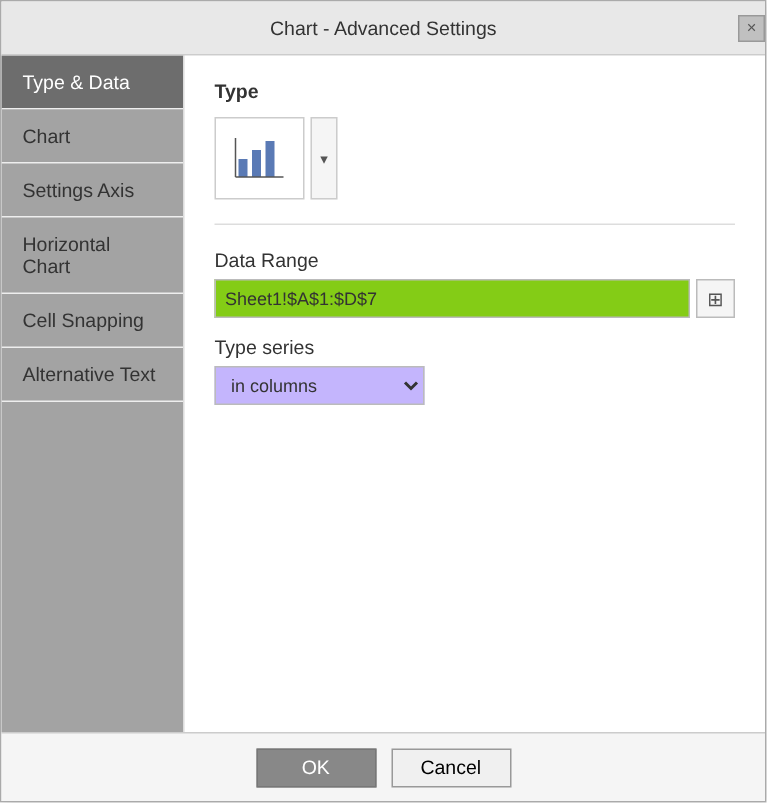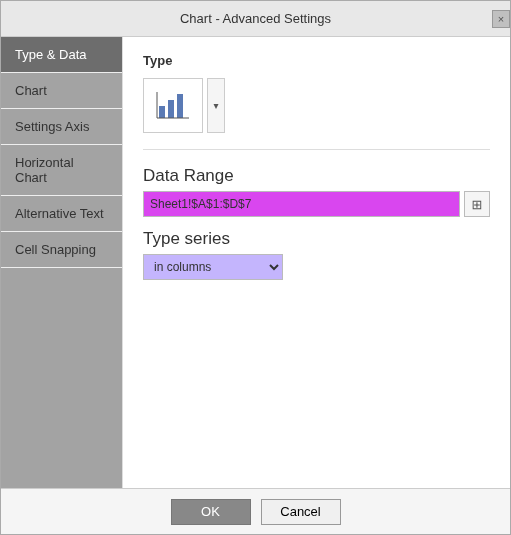--- a/index.html
+++ b/index.html
@@ -116,37 +116,37 @@
       align-items: center;
       justify-content: center;
       cursor: pointer;
       font-size: 10px;
       color: #555;
     }
     .data-range-section {
       margin-top: 8px;
     }
     .field-label {
-      font-size: 17px;
+      font-size: 13px;
       color: #333;
       margin-bottom: 5px;
     }
     .data-range-row {
       display: flex;
       align-items: center;
       gap: 4px;
       margin-bottom: 12px;
     }
     .data-range-input {
       flex: 1;
       height: 26px;
       border: 1px solid #bbb;
       padding: 2px 6px;
       font-size: 12px;
-      background: #d946ef;
+      background: #84cc16;
       color: #333;
       outline: none;
     }
     .range-picker-btn {
       width: 26px;
       height: 26px;
       border: 1px solid #bbb;
       background: #f5f5f5;
       display: flex;
       align-items: center;
@@ -204,22 +204,22 @@
     <div class="close-btn">×</div>
   </div>
 
   <div class="dialog-body">
 
     <div class="sidebar">
       <div class="sidebar-item active">Type &amp; Data</div>
       <div class="sidebar-item">Chart</div>
       <div class="sidebar-item">Settings Axis</div>
       <div class="sidebar-item">Horizontal Chart</div>
+      <div class="sidebar-item">Cell Snapping</div>
       <div class="sidebar-item">Alternative Text</div>
-      <div class="sidebar-item">Cell Snapping</div>
     </div>
 
     <div class="main-content">
 
       <div class="type-section">
         <div class="section-title">Type</div>
         <div class="chart-type-selector">
           <div class="chart-icon-box">
 
             <svg viewBox="0 0 36 36" xmlns="http://www.w3.org/2000/svg">

